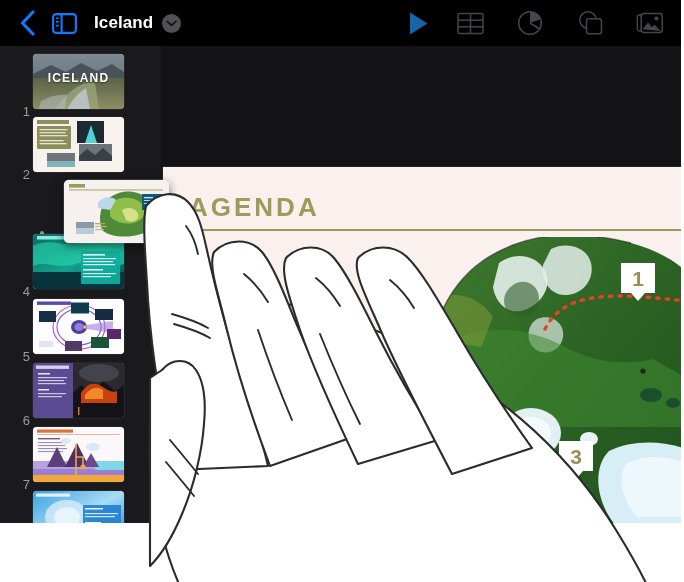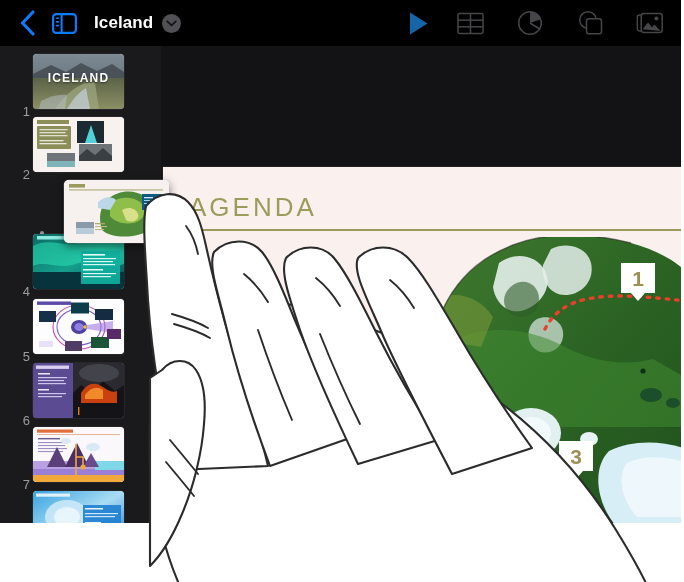--- a/index.html
+++ b/index.html
@@ -70,21 +70,21 @@
     position:absolute; left:161px; top:46px; width:523px; height:477px;
     background:#131315; overflow:hidden;
   }
   #main-slide {
     position:absolute; left:2px; top:121px; width:540px; height:360px;
     background:#faf1ef; overflow:hidden;
     box-shadow:0 0 0 .5px rgba(255,255,255,.15);
   }
   #slide-title {
     position:absolute; left:26px; top:25px;
-    color:#9b9c5c; font-size:26px; font-weight:normal;
+    color:#9b9c5c; font-size:26px; font-weight:bold;
     letter-spacing:3px; font-family:"Liberation Sans", sans-serif;text-align:center;
   }
   #slide-rule {
     position:absolute; left:26px; top:62px; width:500px; height:2px;
     background:#9b9c5c;
   }
   #map-holder {
     position:absolute; left:278px; top:70px; width:262px; height:290px;
     overflow:hidden;
   }

